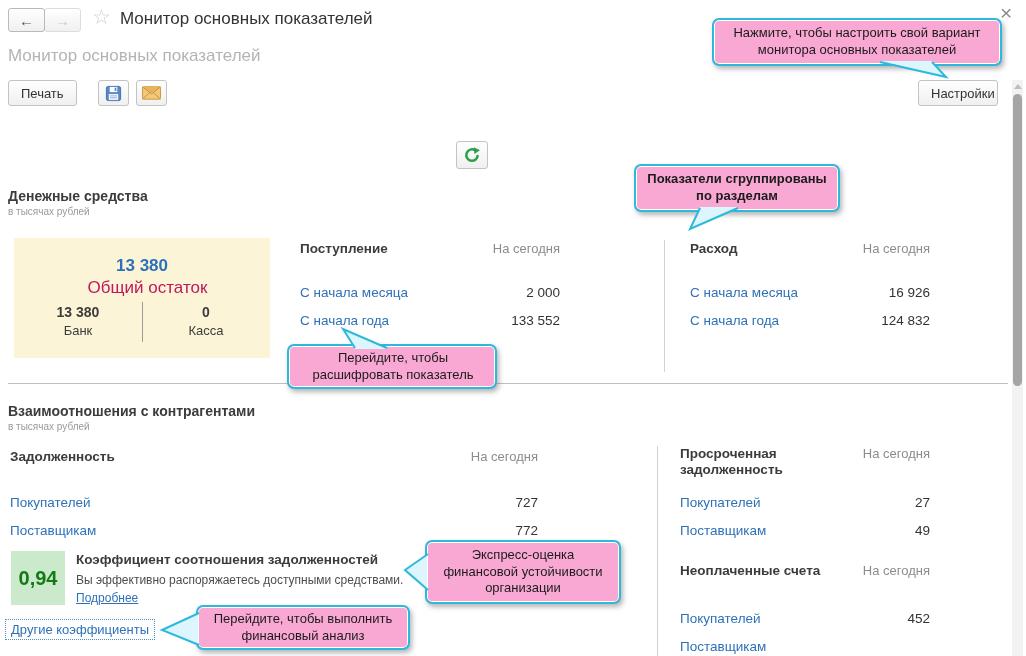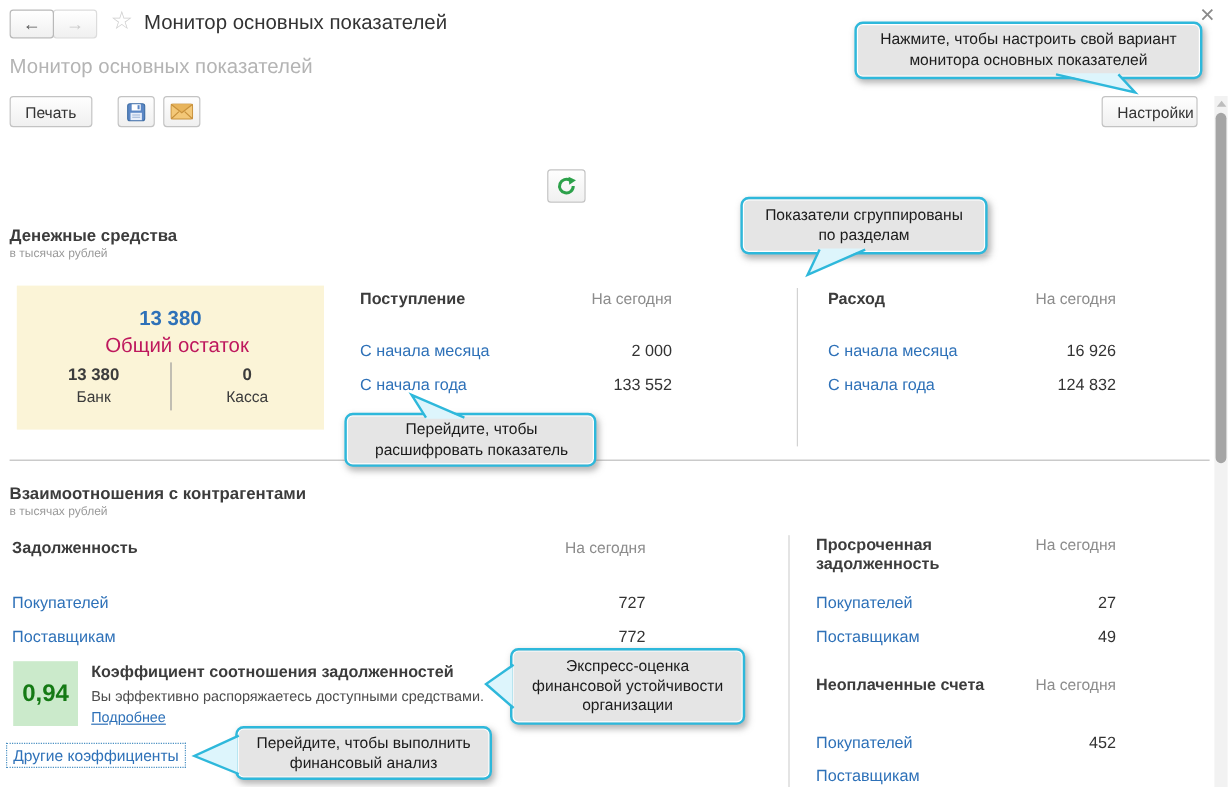--- a/index.html
+++ b/index.html
@@ -54,21 +54,21 @@
   .ratio-details{position:absolute;left:76px;top:591px;font-size:12px;color:#2E71B8;text-decoration:underline;cursor:pointer;}
   .other-link{position:absolute;left:5px;top:619px;font-size:13px;color:#2E71B8;border:1px dotted #4a90c2;padding:2px 5px;cursor:pointer;}
   
   .vdiv{position:absolute;width:1px;background:#d2d2d2;}
   .hrule{position:absolute;left:8px;top:383px;width:1000px;height:1px;background:#bdbdbd;}
   
   .sb-track{position:absolute;left:1012px;top:80px;width:11px;height:576px;background:#F2F2F2;cursor:pointer;}
   .sb-up{position:absolute;left:1014px;top:84px;width:0;height:0;border-left:4px solid transparent;border-right:4px solid transparent;border-bottom:5px solid #bdbdbd;cursor:pointer;}
   .sb-thumb{position:absolute;left:1013px;top:94px;width:9px;height:292px;background:#A5A5A5;border-radius:5px;cursor:grab;}
   
-  .callout{position:absolute;background:#e5e5e5;border:2px solid #2EB8DB;border-radius:7px;
+  .callout{position:absolute;background:#f9a8d4;border:2px solid #2EB8DB;border-radius:7px;
     box-shadow:2px 3px 5px rgba(110,110,110,.5), inset 0 0 0 1px #fff;
     font-size:13px;color:#1b1b1b;text-align:center;display:flex;align-items:center;justify-content:center;
     padding:4px 10px;line-height:1.28;z-index:20;}
   .tail{position:absolute;overflow:visible;}
 </style>
 </head>
 <body>
 
 <div class="abs" style="inset:0;">
 
@@ -219,21 +219,21 @@
   <div class="sb-thumb"></div>
 
   <div class="callout" style="left:712px;top:18px;width:266px;min-height:36px;">
     <span>Нажмите, чтобы настроить свой вариант монитора основных показателей</span>
     <svg class="tail" style="right:50px;bottom:-17px;" width="70" height="20" viewBox="0 0 70 20">
       <polygon points="0,0 52,0 66,16" fill="#DDF5FC"></polygon>
       <path d="M0,1 L66,16 L52,1" fill="none" stroke="#2EB8DB" stroke-width="2"></path>
     </svg>
   </div>
 
-  <div class="callout" style="left:617px;top:164px;width:182px;min-height:36px;">
+  <div class="callout" style="left:634px;top:164px;width:182px;min-height:36px;font-weight:bold;">
     <span>Показатели сгруппированы по разделам</span>
     <svg class="tail" style="left:48px;bottom:-19px;" width="62" height="22" viewBox="0 0 62 22">
       <polygon points="16,0 54,0 6,22" fill="#DDF5FC"></polygon>
       <path d="M16,1 L6,22 L54,1" fill="none" stroke="#2EB8DB" stroke-width="2"></path>
     </svg>
   </div>
 
   <div class="callout" style="left:287px;top:344px;width:184px;min-height:30px;padding-left:12px;">
     <span>Перейдите, чтобы расшифровать показатель</span>
     <svg class="tail" style="left:50px;top:-17px;" width="60" height="20" viewBox="0 0 60 20">

